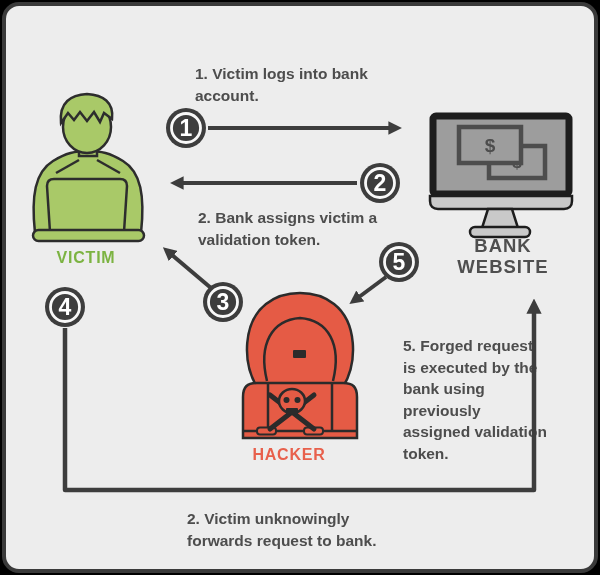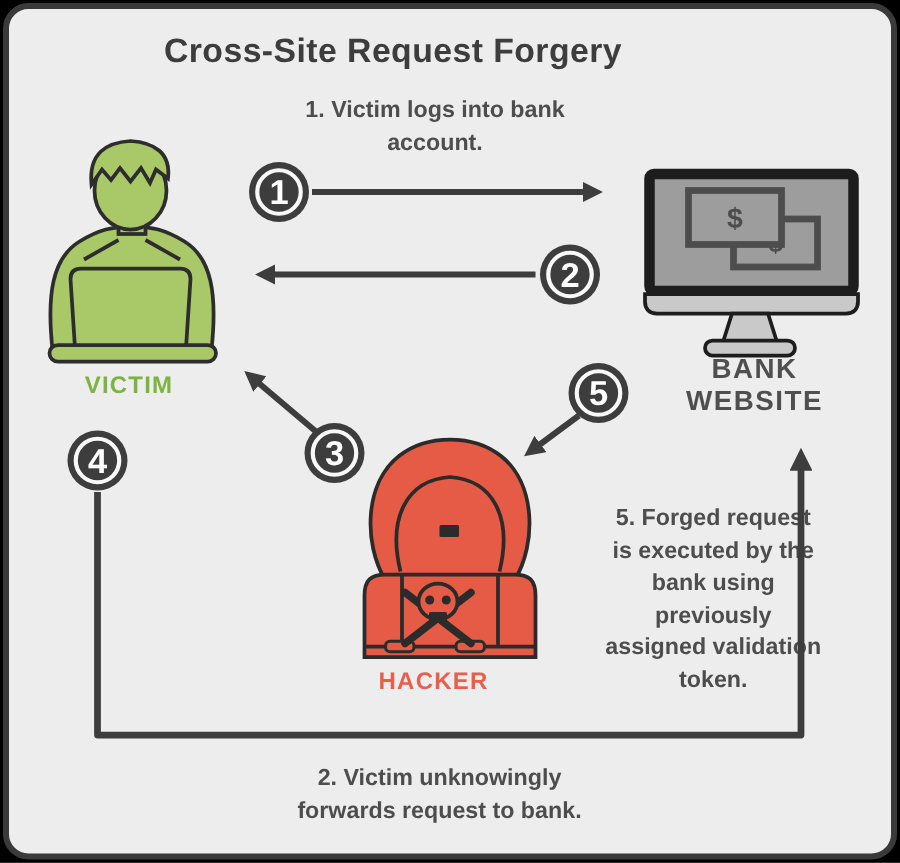--- a/index.html
+++ b/index.html
@@ -6,21 +6,21 @@
   .stage{
     position:relative;width:600px;height:575px;background:#000;
     font-family:"Liberation Sans", sans-serif;overflow:hidden;
   }
   .frame{
     position:absolute;left:2px;top:2px;width:588px;height:563px;
     background:#ededed;border:4px solid #3a3a3a;border-radius:17px;
   }
   .txt{
     position:absolute;font-weight:700;color:#4d4d4d;
-    text-align:center;font-size:15.5px;line-height:21.5px;
+    text-align:left;font-size:15.5px;line-height:21.5px;
   }
   .title{
     position:absolute;top:21px;left:62px;width:400px;text-align:center;
     font-weight:700;font-size:22.5px;color:#3d3d3d;letter-spacing:0.3px;
   }
   .actor-label{
     position:absolute;font-weight:700;font-size:16px;text-align:center;
     letter-spacing:0.8px;
   }
   .victim-label{top:249px;left:26px;width:120px;color:#7cb342;}
@@ -40,23 +40,23 @@
   .note-dollar{
     font-family:"Liberation Sans", sans-serif;font-weight:700;fill:#4d4d4d;
   }
 </style>
 </head>
 <body>
 
 <div class="stage">
   <div class="frame"></div>
 
-  <div class="title">Cross-Site Request Forgery</div>
 
   <div class="txt step1">1. Victim logs into bank account.</div>
+  <div class="txt step2">2. Bank assigns victim a validation token.</div>
   <div class="txt step5">5. Forged request is executed by the bank using previously assigned validation token.</div>
   <div class="txt step4">2. Victim unknowingly forwards request to bank.</div>
 
   <div class="actor-label victim-label">VICTIM</div>
   <div class="actor-label bank-label">BANK WEBSITE</div>
   <div class="actor-label hacker-label">HACKER</div>
 
   <svg class="overlay" width="600" height="575" viewBox="0 0 600 575">
     <defs>
       <marker id="ah" viewBox="0 0 10 10" refX="1.2" refY="5" markerWidth="3.4" markerHeight="3.4" orient="auto-start-reverse">

